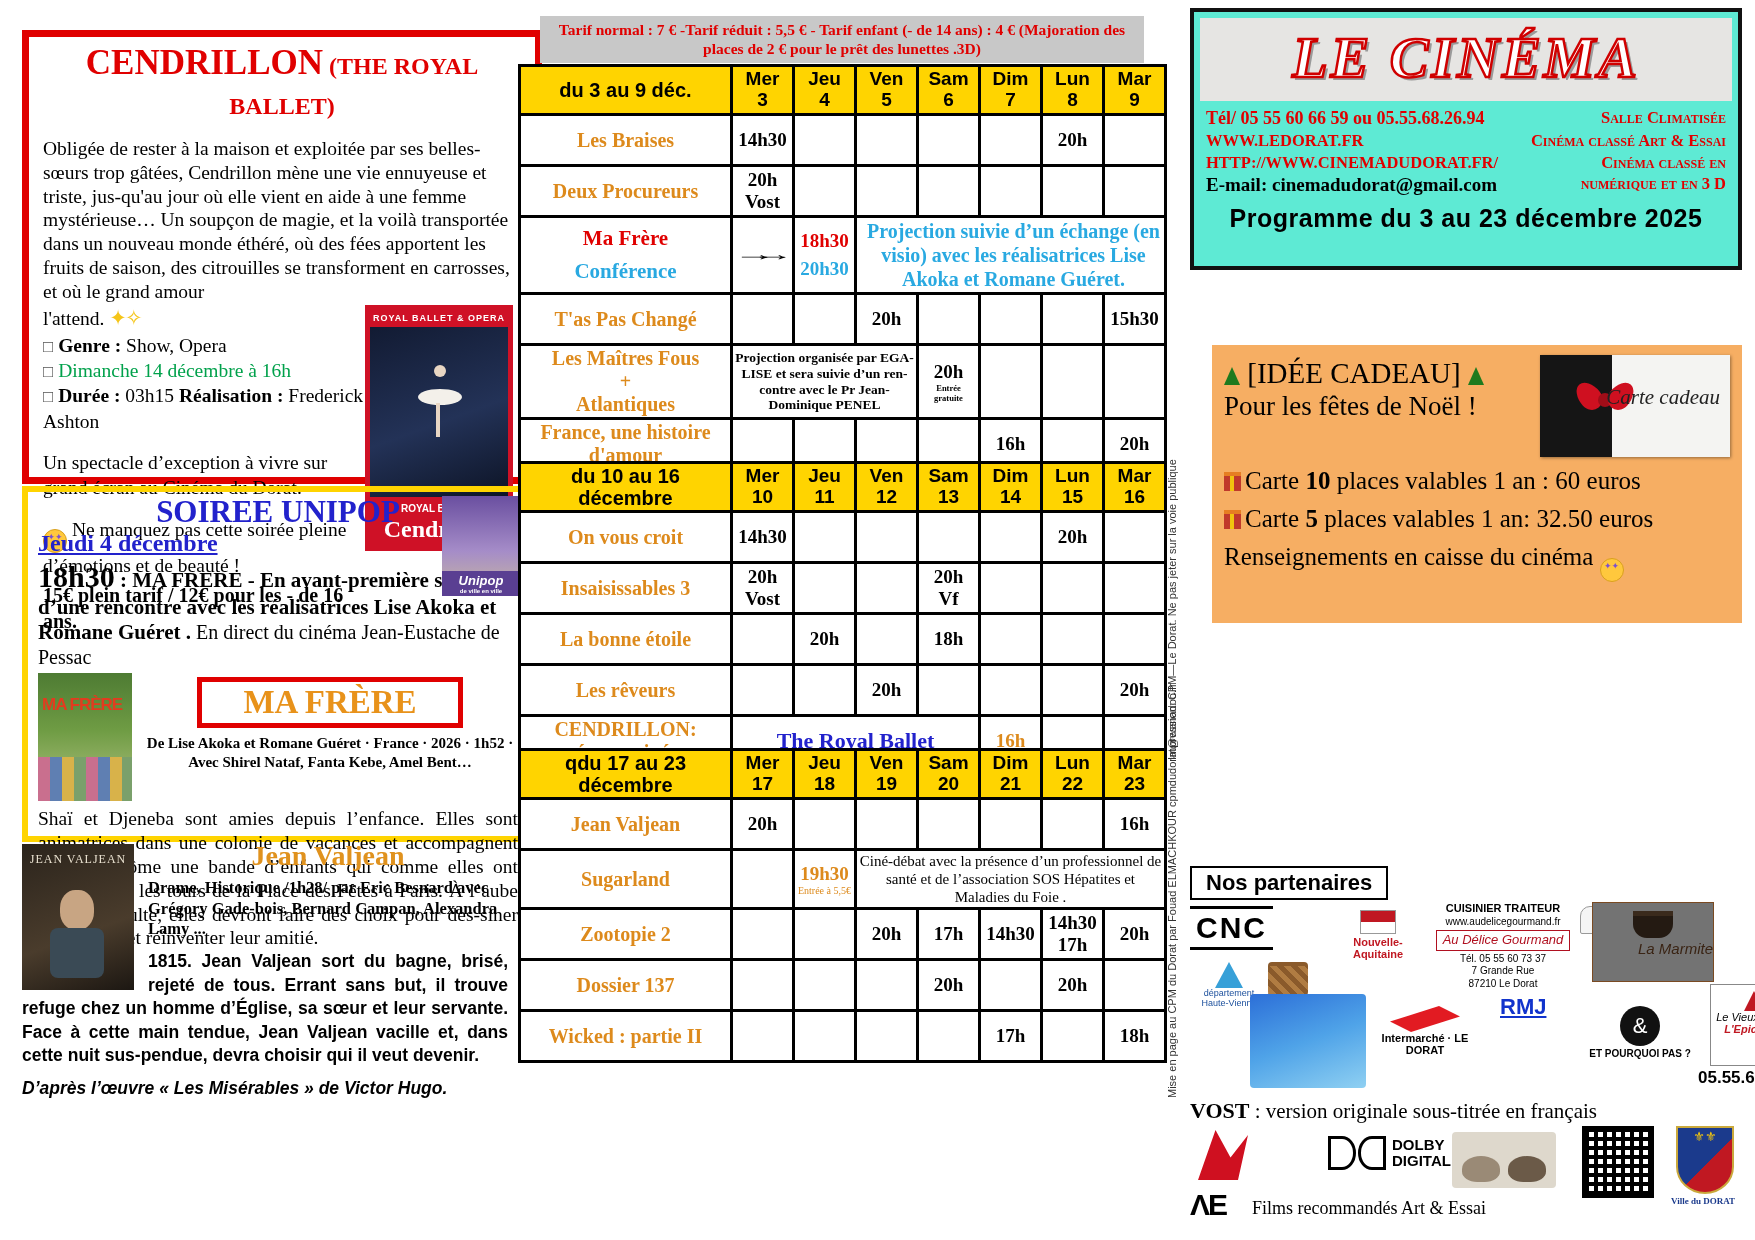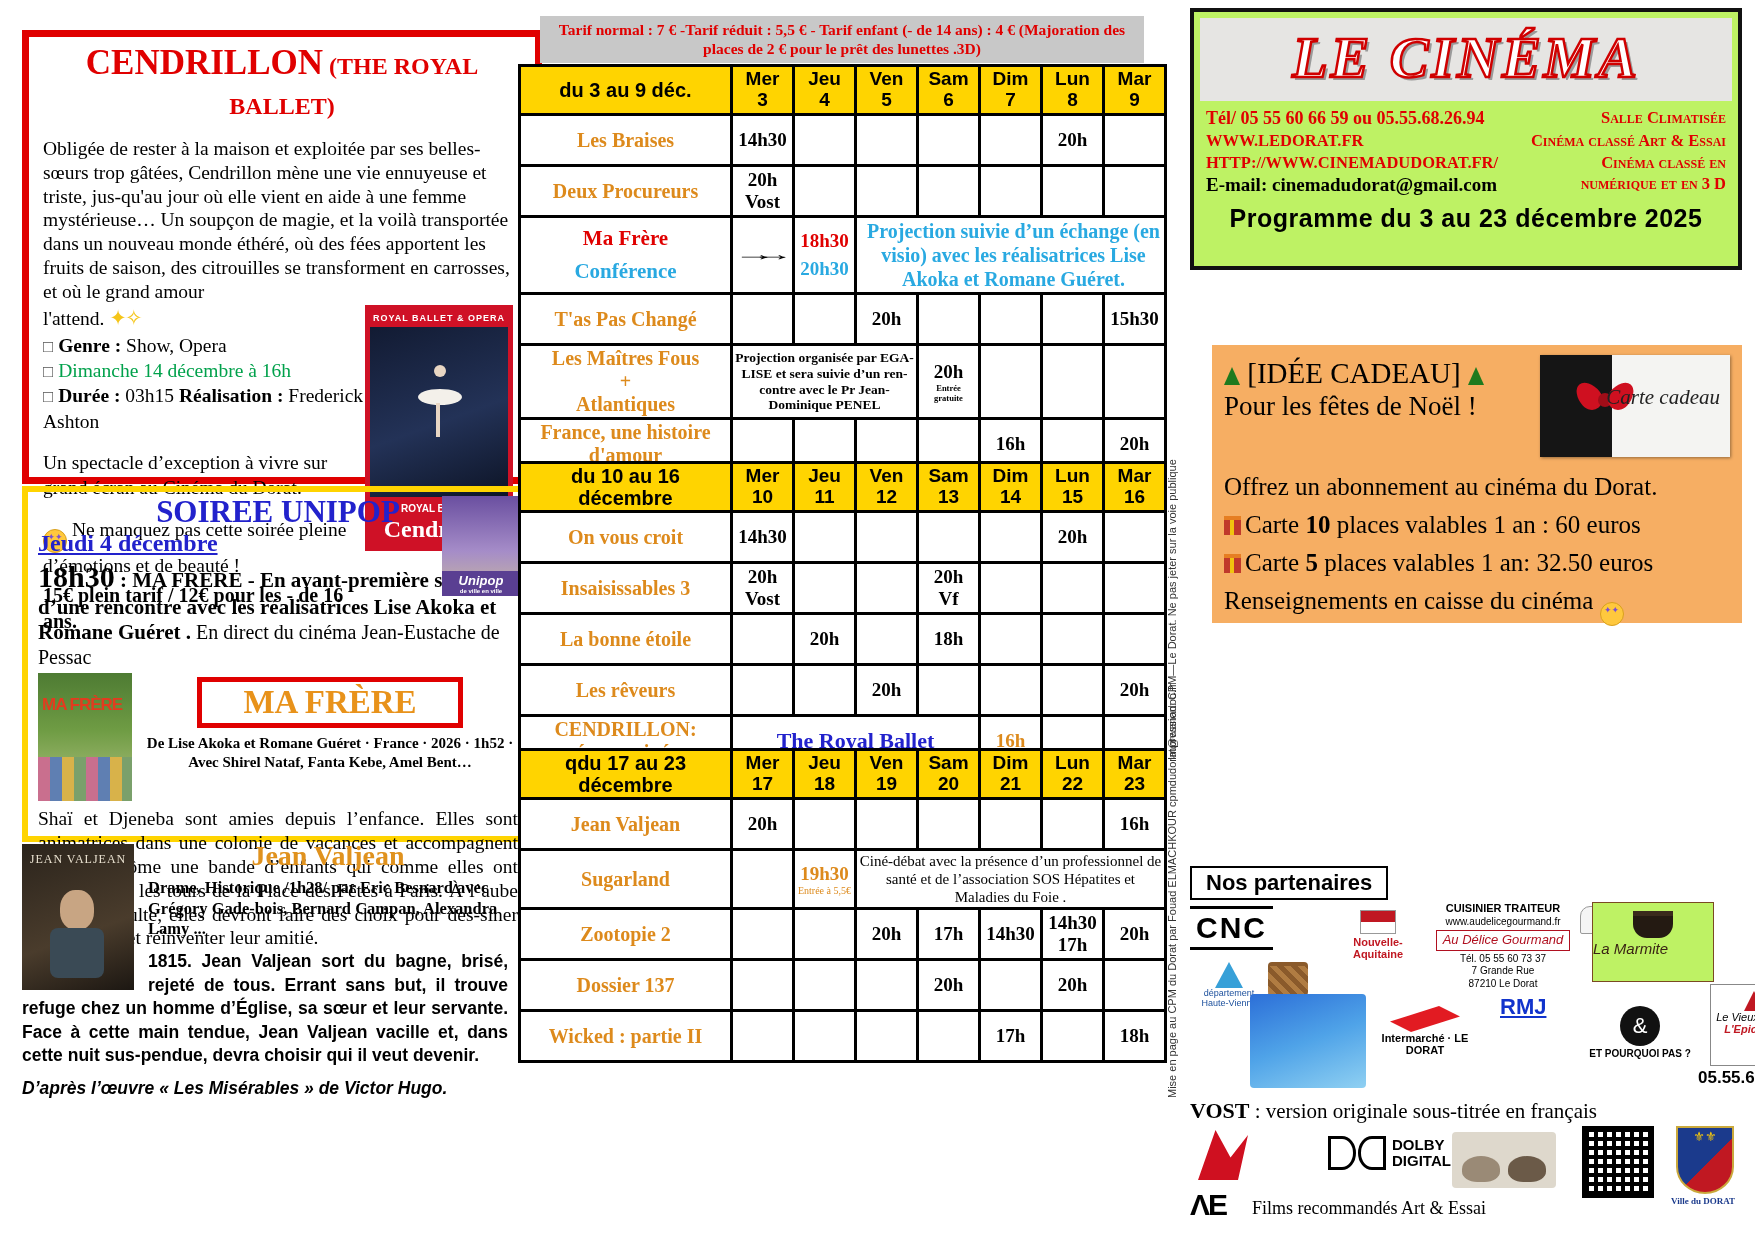--- a/index.html
+++ b/index.html
@@ -77,21 +77,21 @@
   .tiny-note{font-size:8.5px;font-weight:bold;}
   .tiny-orange{color:#dd8a1c;font-size:10px;font-weight:normal;}
   .cyan-note{color:#29a9e1;font-weight:bold;font-size:20px;text-align:center;padding-left:6px;line-height:1.2;}
   .black-note{font-weight:bold;font-size:13.5px;line-height:1.15;}
   .plain-note{font-size:15px;line-height:1.2;}
   .blue-big{color:#2222cc;font-weight:bold;font-size:22px;}
   .arrow{display:inline-block;transform:scaleX(2.4);font-weight:bold;font-size:18px;line-height:1.4;}
   .vtext{position:absolute;writing-mode:vertical-rl;transform:rotate(180deg);font-family:"Liberation Sans",sans-serif;font-size:11px;color:#333;white-space:nowrap;}
 
   
-  .cinema-box{left:1190px;top:8px;width:544px;height:254px;border:4px solid #111;background:#bef264;padding:0;}
+  .cinema-box{left:1190px;top:8px;width:544px;height:254px;border:4px solid #111;background:#5eead4;padding:0;}
   .cinema-logo{margin:6px;background:#e6e5e3;text-align:center;padding:6px 0 10px;}
   .cinema-logo span{font-style:italic;font-weight:900;font-size:58px;letter-spacing:3px;color:#fff;
       -webkit-text-stroke:2.5px #d00000;text-shadow:3px 3px 0 #9a9a9a;}
   .cine-row{display:flex;justify-content:space-between;padding:0 12px;color:#e00000;font-weight:bold;}
   .cine-addr{font-size:21px;}
   .cine-addr .big{font-size:24px;}
   .cine-small{font-size:16.5px;line-height:1.3;}
   .cine-right{font-variant:small-caps;text-align:right;}
   .email-black{color:#000;font-size:19px;}
   .programme{color:#000;text-align:center;font-family:"Liberation Sans",sans-serif;font-weight:900;font-size:25px;margin-top:6px;letter-spacing:0.5px;}
@@ -118,21 +118,21 @@
   .cnc{left:0;top:40px;font-weight:900;font-size:30px;letter-spacing:2px;border-top:3px solid #000;border-bottom:3px solid #000;padding:2px 6px;}
   .hv{left:4px;top:96px;width:70px;text-align:center;font-size:9px;color:#1b4f9c;}
   .hv .tri{width:0;height:0;margin:0 auto;border-left:14px solid transparent;border-right:14px solid transparent;border-bottom:26px solid #37a0d8;}
   .basket{left:78px;top:96px;width:40px;height:34px;background:repeating-linear-gradient(45deg,#8a5a2b 0 5px,#b07c42 5px 10px);border-radius:4px 4px 8px 8px;border-top:4px solid #8a5a2b;}
   .na{left:148px;top:44px;width:80px;text-align:center;font-size:11px;font-weight:bold;color:#c01822;}
   .na .flag{width:34px;height:22px;margin:0 auto 2px;background:linear-gradient(180deg,#c01822 0 50%,#fff 50% 100%);border:1px solid #999;}
   .traiteur{left:238px;top:36px;width:150px;font-size:10px;text-align:center;line-height:1.25;}
   .traiteur .t1{font-weight:bold;font-size:11px;}
   .traiteur .script{color:#b01020;border:1px solid #b01020;font-style:italic;font-size:13px;margin:2px 8px;padding:1px 0;}
   .chefhat{position:absolute;right:-26px;top:4px;width:22px;height:26px;background:#f5f5f5;border:1px solid #999;border-radius:10px 10px 2px 2px;}
-  .marmite{left:402px;top:36px;width:120px;height:78px;background:#bef264;border:1px solid #7a4a22;text-align:left;}
+  .marmite{left:402px;top:36px;width:120px;height:78px;background:#737373;border:1px solid #7a4a22;text-align:right;}
   .marmite .pot{width:40px;height:22px;background:#241a12;margin:8px auto 2px;border-radius:0 0 14px 14px;border-top:5px solid #3a2a1c;}
   .marmite .mname{font-style:italic;font-size:15px;color:#3a2414;}
   .rmj{left:310px;top:128px;color:#1133cc;font-weight:900;font-size:22px;text-decoration:underline;}
   .camps{left:60px;top:128px;width:108px;height:86px;background:linear-gradient(160deg,#2c6fd8 0%,#4fa3e8 50%,#8fd0f2 100%);border-radius:4px;color:#fff;font-size:8px;padding:4px;}
   .inter{left:180px;top:140px;width:110px;text-align:center;}
   .inter .mark{width:70px;height:26px;margin:0 auto;background:#e21b22;clip-path:polygon(0 60%,70% 0,100% 40%,30% 100%);}
   .inter .it{font-size:11px;font-weight:bold;}
   .pourquoi{left:390px;top:140px;width:120px;text-align:center;}
   .pourquoi .disc{width:40px;height:40px;border-radius:50%;background:#111;color:#fff;font-size:22px;line-height:40px;margin:0 auto;}
   .pourquoi .pt{font-size:10px;font-weight:bold;margin-top:2px;}
@@ -662,21 +662,20 @@
       <div class="cadeau-title"><span class="tree"></span> <span>[IDÉE CADEAU]</span> <span class="tree"></span></div>
       <div class="cadeau-sub">Pour les fêtes de Noël !</div>
     </div>
     <div class="giftcard">
       <div class="bow">
           <div class="bow-knot"></div>
         </div>
       <div class="card-script">Carte cadeau</div>
     </div>
   </div>
-  <div class="cadeau-line first">Offrez un abonnement au cinéma du Dorat.</div>
   <div class="cadeau-line"><span class="gift"></span><span>Carte </span><b>10</b><span> places valables 1 an : 60 euros</span></div>
   <div class="cadeau-line"><span class="gift"></span><span>Carte </span><b>5</b><span> places valables 1 an: 32.50 euros</span></div>
   <div class="cadeau-line"><span>Renseignements en caisse du cinéma </span><span class="starface">✦✦</span></div>
 </div>
 
 <div class="abs partners">
   <div class="partners-label">Nos partenaires</div>
   <div class="logo cnc">CNC</div>
   <div class="logo hv">
     <div class="tri"></div>

